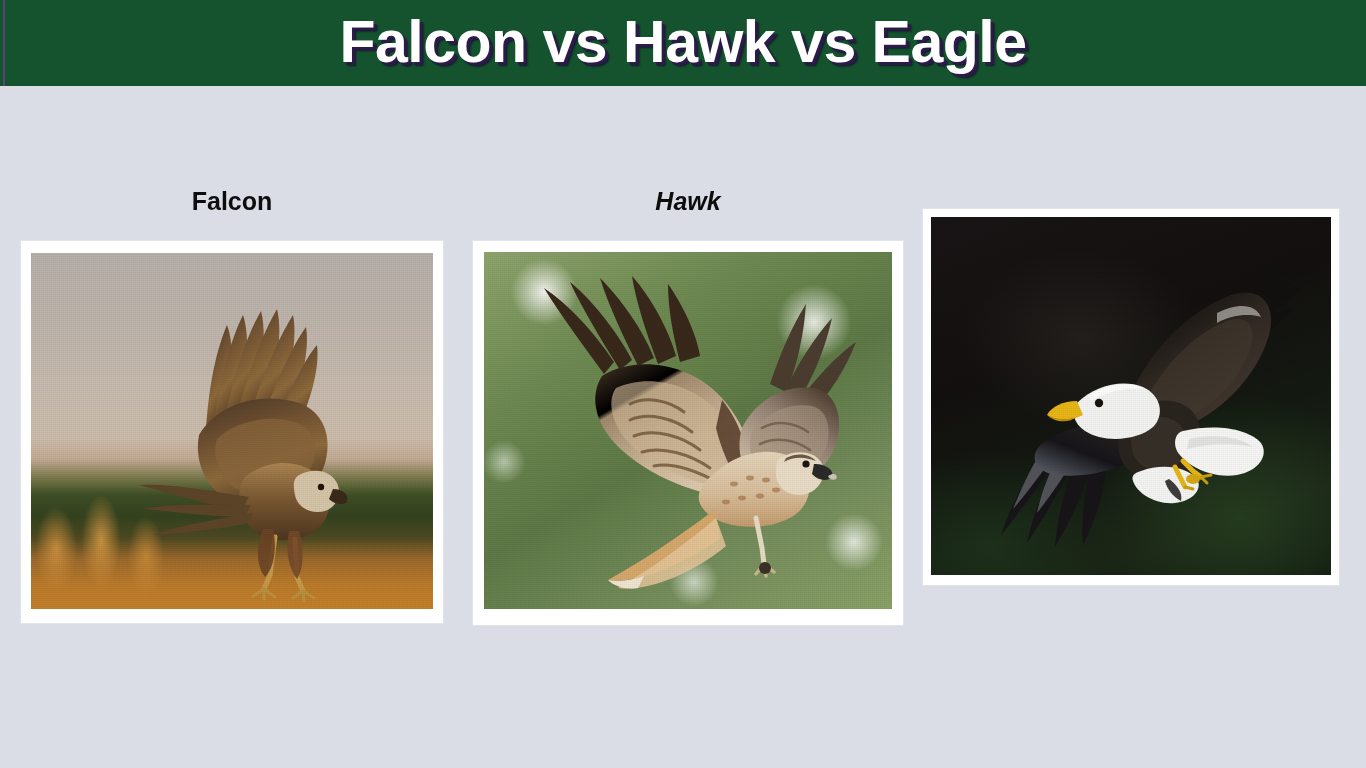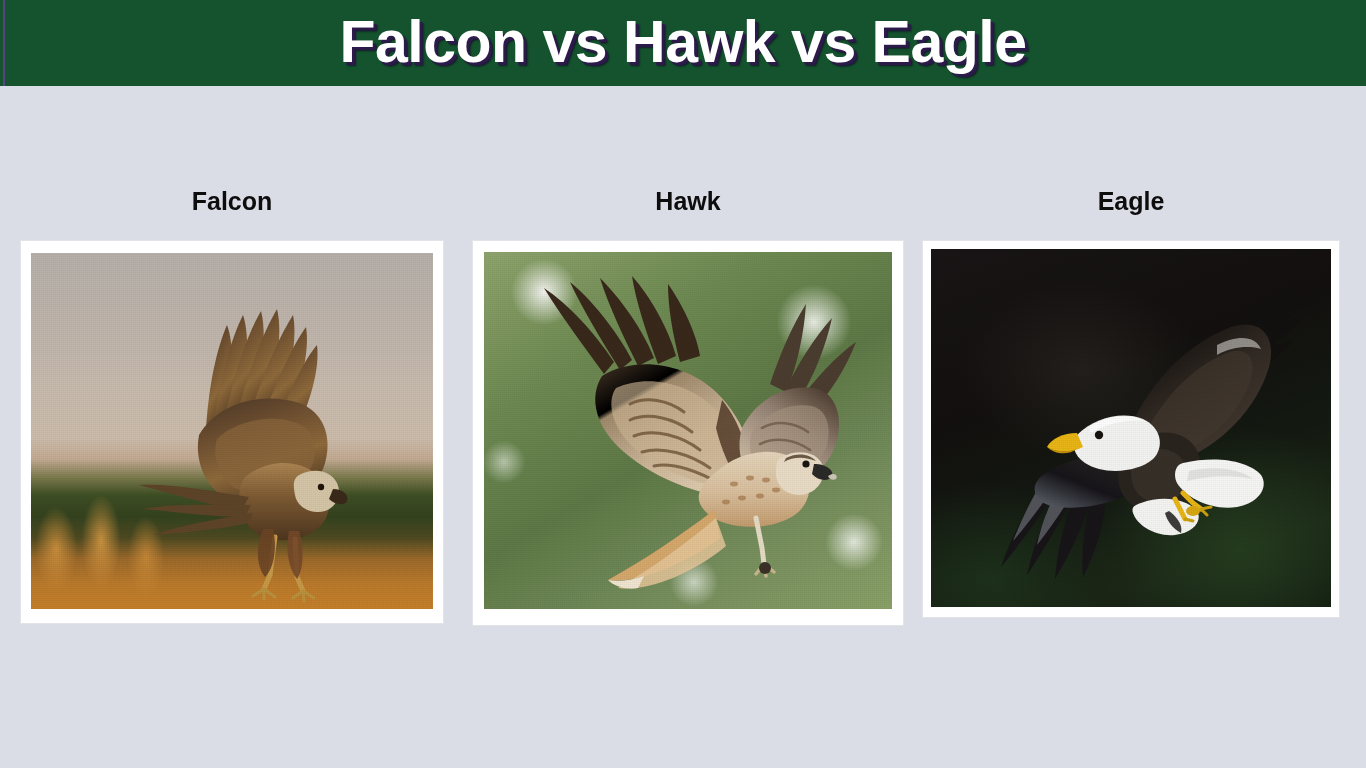--- a/index.html
+++ b/index.html
@@ -83,21 +83,21 @@
     position: relative;
     overflow: hidden;
     background: #888;
   }
 
   
   #card-falcon   { left: 20px;  width: 424px; }
   #card-falcon   .photo-frame { padding: 12px 10px 14px 10px; }
   #card-falcon   .photo { width: 402px; height: 356px; }
 
-  #card-hawk     { left: 472px; width: 432px; }
+  #card-hawk     { left: 472px; width: 432px; font-style: italic; }
   #card-hawk     .photo-frame { padding: 11px 11px 16px 11px; }
   #card-hawk     .photo { width: 408px; height: 357px; }
 
   #card-eagle    { left: 922px; width: 418px; }
   #card-eagle    .photo-frame { padding: 8px 8px 10px 8px; }
   #card-eagle    .photo { width: 400px; height: 358px; }
 
   .photo svg { position: absolute; left: 0; top: 0; display: block; }
 
   
@@ -333,21 +333,20 @@
           <circle cx="281" cy="316" r="6" fill="#3a3226"></circle>
           </svg>
           <div></div>
 
         <div class="noise"></div>
       </div>
     </div>
   </div>
 
   <div class="card" id="card-eagle">
-    <div class="card-label">Eagle</div>
     <div class="photo-frame">
       <div class="photo">
         <div class="sky-eagle"></div>
         <svg width="400" height="358" viewBox="0 0 400 358">
           <defs>
             <linearGradient id="eupper" x1="0.2" y1="0" x2="0.9" y2="1">
               <stop offset="0%" stop-color="#0e0c0b"></stop>
               <stop offset="45%" stop-color="#322a24"></stop>
               <stop offset="100%" stop-color="#4a3f35"></stop>
             </linearGradient>

